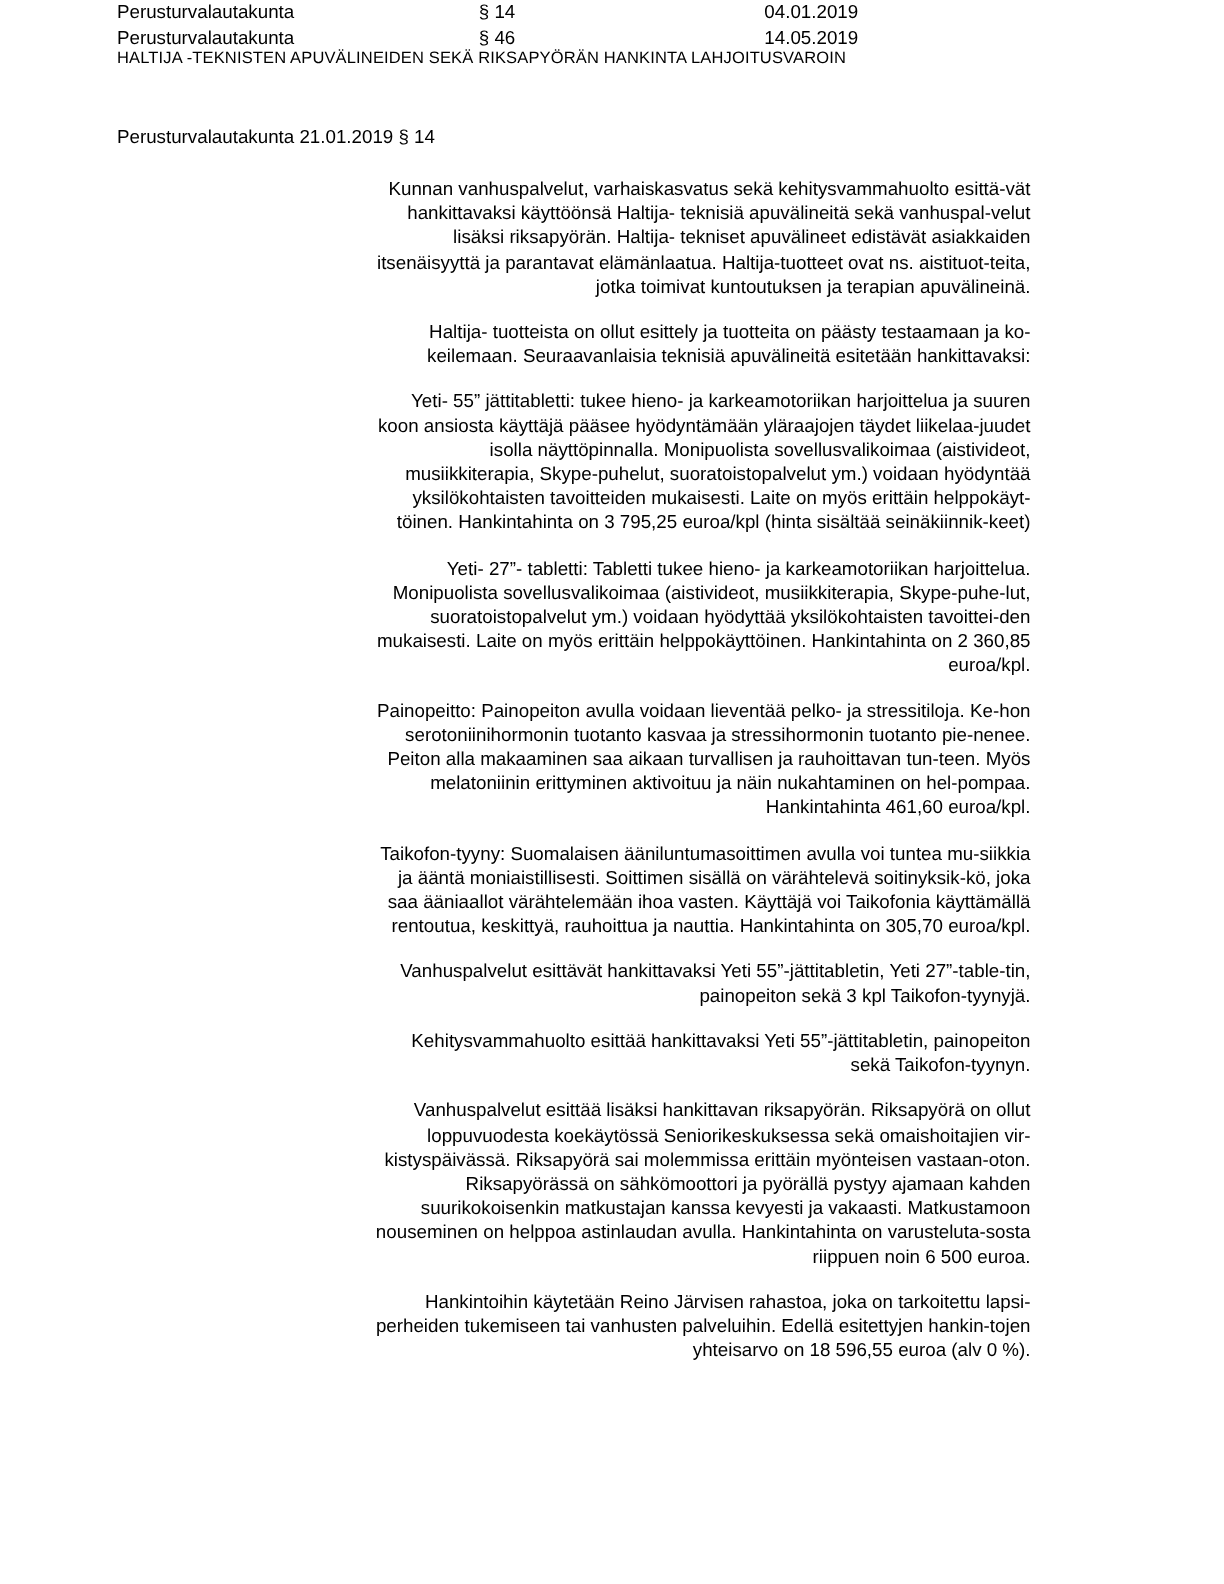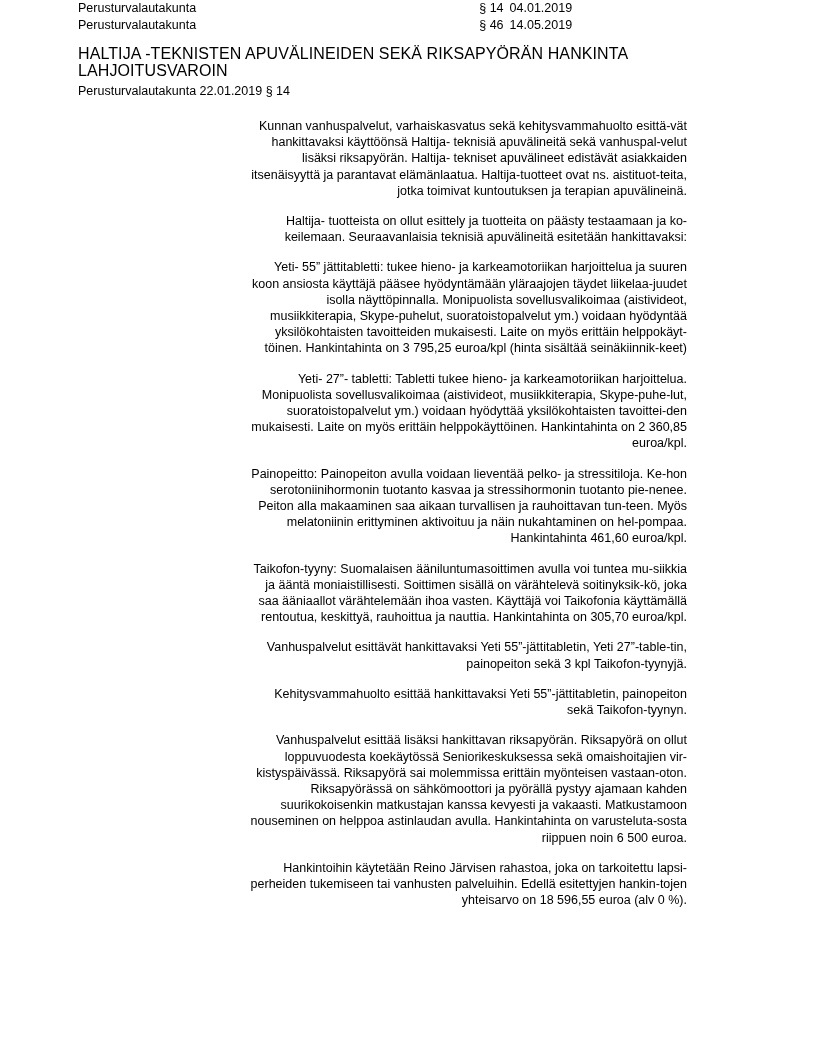--- a/index.html
+++ b/index.html
@@ -33,34 +33,34 @@
     padding: 1px 0 1px 0;
     vertical-align: top;
     line-height: 15px;
     white-space: nowrap;
   }
   .meta-table td.body-col {
     width: 220px;
   }
   .meta-table td.section-col {
     width: 175px;
-    text-align: right;
+    text-align: left;
     padding-left: 10px;
   }
   .meta-table td.date-col {
     width: 160px;
     text-align: left;
     padding-left: 6px;
   }
   .doc-title {
     position: absolute;
-    top: 45px;
+    top: 31px;
     left: 78px;
     width: 700px;
-    font-size: 16px;
+    font-size: 11px;
     line-height: 17px;
     letter-spacing: 0.1px;
   }
   .subheading {
     position: absolute;
     top: 83px;
     left: 78px;
     font-size: 12.5px;
     line-height: 16px;
   }
@@ -95,21 +95,21 @@
       <tr>
         <td class="body-col">Perusturvalautakunta</td>
         <td class="section-col">§ 46</td>
         <td class="date-col">14.05.2019</td>
       </tr>
     </tbody>
   </table>
 
   <div class="doc-title">HALTIJA -TEKNISTEN APUVÄLINEIDEN SEKÄ RIKSAPYÖRÄN HANKINTA LAHJOITUSVAROIN</div>
 
-  <div class="subheading">Perusturvalautakunta 22.01.2019 § 14</div>
+  <div class="subheading">Perusturvalautakunta 21.01.2019 § 14</div>
 
   <div class="content">
     <p>Kunnan vanhuspalvelut, varhaiskasvatus sekä kehitysvammahuolto esittä-vät hankittavaksi käyttöönsä Haltija- teknisiä apuvälineitä sekä vanhuspal-velut lisäksi riksapyörän. Haltija- tekniset apuvälineet edistävät asiakkaiden itsenäisyyttä ja parantavat elämänlaatua. Haltija-tuotteet ovat ns. aistituot-teita, jotka toimivat kuntoutuksen ja terapian apuvälineinä.</p>
     <p>Haltija- tuotteista on ollut esittely ja tuotteita on päästy testaamaan ja ko-keilemaan. Seuraavanlaisia teknisiä apuvälineitä esitetään hankittavaksi:</p>
     <p>Yeti- 55” jättitabletti: tukee hieno- ja karkeamotoriikan harjoittelua ja suuren koon ansiosta käyttäjä pääsee hyödyntämään yläraajojen täydet liikelaa-juudet isolla näyttöpinnalla. Monipuolista sovellusvalikoimaa (aistivideot, musiikkiterapia, Skype-puhelut, suoratoistopalvelut ym.) voidaan hyödyntää yksilökohtaisten tavoitteiden mukaisesti. Laite on myös erittäin helppokäyt-töinen. Hankintahinta on 3 795,25 euroa/kpl (hinta sisältää seinäkiinnik-keet)</p>
     <p>Yeti- 27”- tabletti: Tabletti tukee hieno- ja karkeamotoriikan harjoittelua. Monipuolista sovellusvalikoimaa (aistivideot, musiikkiterapia, Skype-puhe-lut, suoratoistopalvelut ym.) voidaan hyödyttää yksilökohtaisten tavoittei-den mukaisesti. Laite on myös erittäin helppokäyttöinen. Hankintahinta on 2 360,85 euroa/kpl.</p>
     <p>Painopeitto: Painopeiton avulla voidaan lieventää pelko- ja stressitiloja. Ke-hon serotoniinihormonin tuotanto kasvaa ja stressihormonin tuotanto pie-nenee. Peiton alla makaaminen saa aikaan turvallisen ja rauhoittavan tun-teen. Myös melatoniinin erittyminen aktivoituu ja näin nukahtaminen on hel-pompaa. Hankintahinta 461,60 euroa/kpl.</p>
     <p>Taikofon-tyyny: Suomalaisen ääniluntumasoittimen avulla voi tuntea mu-siikkia ja ääntä moniaistillisesti. Soittimen sisällä on värähtelevä soitinyksik-kö, joka saa ääniaallot värähtelemään ihoa vasten. Käyttäjä voi Taikofonia käyttämällä rentoutua, keskittyä, rauhoittua ja nauttia. Hankintahinta on 305,70 euroa/kpl.</p>
     <p>Vanhuspalvelut esittävät hankittavaksi Yeti 55”-jättitabletin, Yeti 27”-table-tin, painopeiton sekä 3 kpl Taikofon-tyynyjä.</p>
     <p>Kehitysvammahuolto esittää hankittavaksi Yeti 55”-jättitabletin, painopeiton sekä Taikofon-tyynyn.</p>

